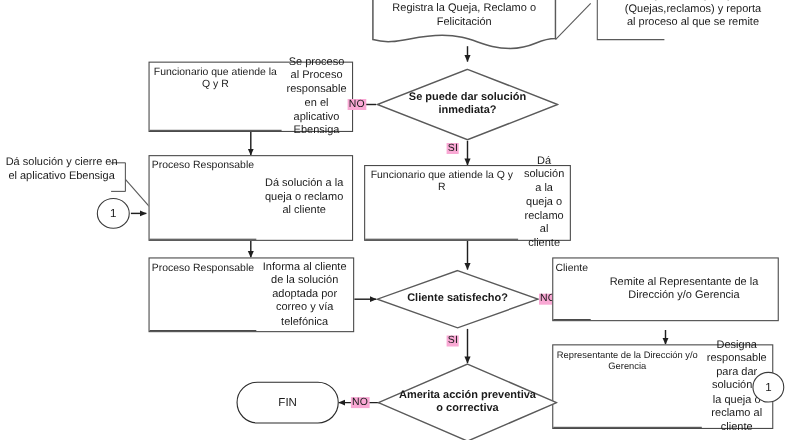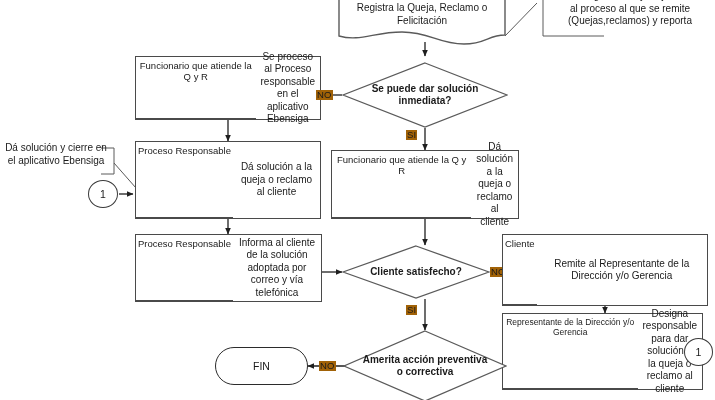--- a/index.html
+++ b/index.html
@@ -31,21 +31,21 @@
 
   
   .conn{border:1.3px solid #3a3a3a;border-radius:50%;background:#fff;
         display:flex;align-items:center;justify-content:center;font-size:10.5px;}
 
   
   .note{text-align:center;font-size:10px;line-height:12.5px;color:#1a1a1a;}
   .note.right{text-align:center;}
 
   
-  .elbl{position:absolute;background:#a16207;font-size:9.5px;line-height:10px;
+  .elbl{position:absolute;background:#f9a8d4;font-size:9.5px;line-height:10px;
         padding:0 1px;letter-spacing:0.2px;}
 
   
   .docshape{position:absolute;}
   .docshape .dtext{position:absolute;left:0;right:0;top:8px;text-align:center;
                    font-size:10px;line-height:12.5px;padding:0 6px;box-sizing:border-box;}
 </style>
 </head>
 <body>
 
@@ -100,22 +100,22 @@
 
   <div class="docshape" style="left:338px;top:-6px;width:168px;height:52px;">
     <svg width="168" height="52" viewBox="0 0 168 52" xmlns="http://www.w3.org/2000/svg">
       <path d="M1,0 L167,0 L167,41 C150,41 148,50 126,50 C100,50 92,38 64,38 C36,38 22,48 1,42 Z" fill="#ffffff" stroke="#5a5a5a" stroke-width="1.4"></path>
     </svg>
     <div class="dtext">Registra la Queja, Reclamo o Felicitación</div>
   </div>
 
   <div class="node note right" style="left:545px;top:-10px;width:170px;">
     <div>Seguimiento y mejora</div>
+    <div>(Quejas,reclamos) y reporta</div>
     <div>al proceso al que se remite</div>
-    <div>(Quejas,reclamos) y reporta</div>
   </div>
 
   <div class="node proc" style="left:135px;top:56px;width:186px;height:64px;">
     <div class="hdr">Funcionario que atiende la Q y R</div>
     <div class="bdy">Se proceso al Proceso responsable en el aplicativo Ebensiga</div>
   </div>
 
   <div class="node dec" style="left:342px;top:62px;width:166px;height:66px;">
     <svg width="166" height="66" viewBox="0 0 166 66" xmlns="http://www.w3.org/2000/svg">
       <path d="M83,1 L165,33 L83,65 L1,33 Z" fill="#ffffff" stroke="#5a5a5a" stroke-width="1.3"></path>
@@ -150,21 +150,21 @@
     <svg width="148" height="54" viewBox="0 0 148 54" xmlns="http://www.w3.org/2000/svg">
       <path d="M74,1 L147,27 L74,53 L1,27 Z" fill="#ffffff" stroke="#5a5a5a" stroke-width="1.3"></path>
     </svg>
     <div class="dtxt">Cliente satisfecho?</div>
   </div>
 
   <div class="elbl" style="left:490px;top:267px;">NO</div>
 
   <div class="elbl" style="left:406px;top:305px;">SI</div>
 
-  <div class="node proc" style="left:502px;top:234px;width:206px;height:72px;">
+  <div class="node proc" style="left:502px;top:234px;width:206px;height:58px;">
     <div class="hdr">Cliente</div>
     <div class="bdy">Remite al Representante de la Dirección y/o Gerencia</div>
   </div>
 
   <div class="node proc" style="left:502px;top:313px;width:201px;height:77px;">
     <div class="hdr" style="font-size:8.5px;line-height:10px;">Representante de la Dirección y/o Gerencia</div>
     <div class="bdy">Designa responsable para dar solución a la queja ó reclamo al cliente</div>
   </div>
 
   <div class="node conn" style="left:684px;top:338px;width:29px;height:28px;">1</div>

